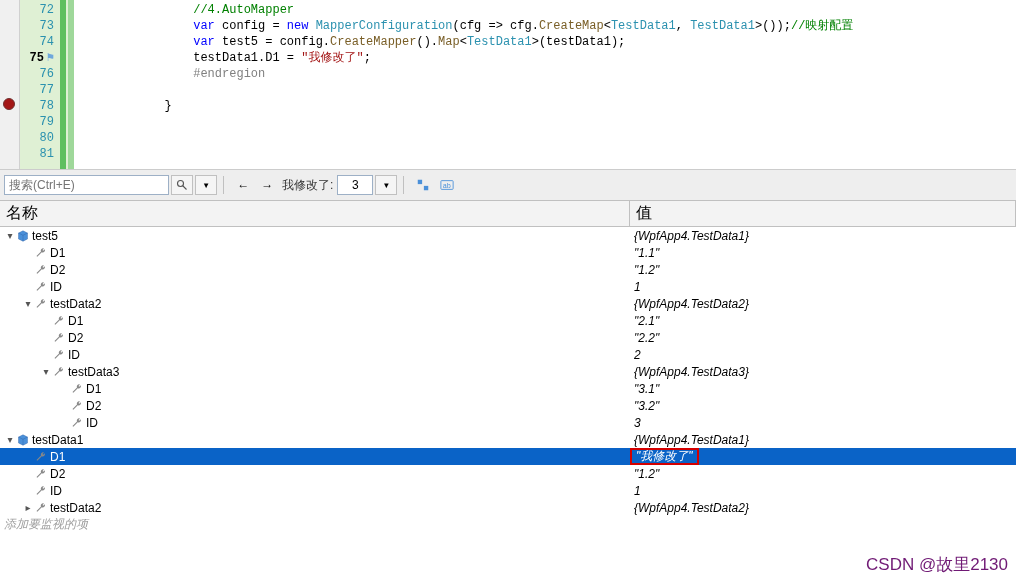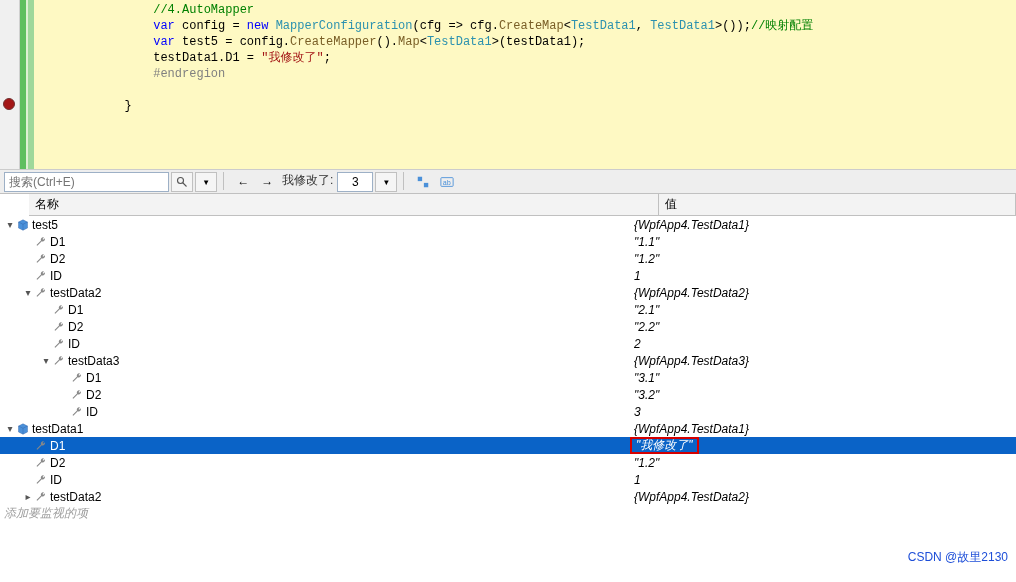--- a/index.html
+++ b/index.html
@@ -9,68 +9,80 @@
   
   .editor { display:flex; height:170px; background:#dff0d4; border-bottom:1px solid #ccc; }
   .bp-col { width:20px; background:#f0f0f0; border-right:1px solid #d0d0d0; position:relative; }
   .bp-dot { position:absolute; left:3px; width:12px; height:12px; border-radius:50%; background:#a31515; border:1px solid #703030; }
   .ln-col { width:40px; background:#dff0d4; text-align:right; padding-right:6px; color:#2b91af; line-height:16px; padding-top:2px; }
   .ln-col div { height:16px; }
   .ln-cur { font-weight:bold; color:#000; }
   .ln-flag { display:inline-block; width:10px; color:#6fa8dc; }
   .mark-col { width:6px; background:#5fbf5f; }
   .mark-col2 { width:6px; background:#5fbf5f; opacity:.5; margin-left:2px;}
-  .code-body { background:#fef9c3; flex:1; line-height:16px; padding-top:2px; padding-left:4px; white-space:pre; }
+  .code-body { background:#ffffff; flex:1; line-height:16px; padding-top:2px; padding-left:4px; white-space:pre; }
   .code-body div { height:16px; }
   .c-kw { color:#0000ff;font-family:Liberation Mono, monospace; }
   .c-tp { color:#2b91af;margin-top:20px; }
   .c-mt { color:#795e26; }
   .c-st { color:#a31515; }
   .c-gn { color:#008000; }
   .c-gr { color:#808080; }
 
   
   .panel-title { background:#fff2c9; color:#555; padding:2px 6px; border-top:1px solid #c0c0c0; border-bottom:1px solid #c0c0c0; font-family:"Microsoft YaHei",sans-serif; font-size:12px; }
-  .toolbar { display:flex; background:#eee; padding:2px 4px; border-bottom:1px solid #c0c0c0; height:24px; }
+  .toolbar { display:flex; align-items:center; background:#eee; padding:2px 4px; border-bottom:1px solid #c0c0c0; height:31px; }
   .search-box { flex:0 0 200px; display:flex; }
   .search-box input { flex:1; border:1px solid #9db0c6; height:20px; padding:0 4px; font-family:"Microsoft YaHei",sans-serif; font-size:12px; background:#fff; }
   .icon-btn { width:22px; height:20px; border:1px solid #c0c0c0; background:#f5f5f5; display:flex; align-items:center; justify-content:center; cursor:pointer; margin-left:2px; }
   .icon-btn svg, .icon-btn span { pointer-events:none; }
   .sep { width:1px; height:18px; background:#c0c0c0; margin:0 6px; }
   .nav-label { font-family:"Microsoft YaHei",sans-serif; font-size:12px; color:#333; margin:0 4px; }
   .depth-box { width:36px; height:20px; border:1px solid #9db0c6; text-align:center; font-size:12px; background:#fff; }
 
   
-  .cols { display:flex; background:#f3f3f3; border-bottom:1px solid #c0c0c0; font-family:Liberation Mono, monospace; font-size:12px;margin-left:29px; }
+  .cols { display:flex; background:#f3f3f3; border-bottom:1px solid #c0c0c0; font-family:Liberation Mono, monospace; font-size:16px; }
   .col { padding:2px 6px; border-right:1px solid #c0c0c0; }
   .col-name { width:630px; }
   .col-val  { flex:1; }
 
   
   .tree { font-family:"Microsoft YaHei", Consolas, sans-serif; font-size:12px; }
   .row { display:flex; align-items:center; height:17px; border-bottom:0; position:relative; }
   .row .cell-name { width:630px; display:flex; align-items:center; white-space:nowrap; overflow:hidden; padding-left:4px;}
   .row .cell-val  { flex:1; white-space:nowrap; overflow:hidden; padding-left:4px;font-style:italic;}
   .exp { width:12px; text-align:center; color:#555; cursor:pointer; font-size:10px; user-select:none;}
   .icon-var { width:14px; height:14px; margin-right:2px; display:flex; align-items:center; justify-content:center; }
   .row.sel { background:#0a63c7; color:#fff; }
   .row.sel .cell-val { color:#fff; }
   .place { color:#a0a0a0; font-style:italic; padding-left:12px;text-align:center; }
   .hi-box { border:2px solid #d40000; display:inline-block; padding:0 4px; margin-left:-4px; color:#fff; line-height:13px;}
   
-  .watermark { position:absolute; right:8px; bottom:16px; color:#1d4ed8; font-family:"Microsoft YaHei",sans-serif; font-size:12px; }
+  .watermark { position:absolute; right:8px; bottom:6px; color:#701a75; font-family:"Microsoft YaHei",sans-serif; font-size:17px; }
 </style>
 </head>
 <body>
 <div class="root">
 
 <div class="editor">
   <div class="bp-col">
     <div class="bp-dot" style="top:98px;"></div>
   </div>
+  <div class="ln-col" id="lnums">
+        <div>72</div>
+        <div>73</div>
+        <div>74</div>
+        <div class="ln-cur">75<span class="ln-flag">⚑</span></div>
+        <div>76</div>
+        <div>77</div>
+        <div>78</div>
+        <div>79</div>
+        <div>80</div>
+        <div>81</div>
+      </div>
   <div class="mark-col"></div>
   <div class="mark-col2"></div>
   <div class="code-body" id="codebody"><div><span class="c-gn">                //4.AutoMapper</span></div><div><span>                </span><span class="c-kw">var</span><span> config = </span><span class="c-kw">new</span><span> </span><span class="c-tp">MapperConfiguration</span><span>(cfg =&gt; cfg.</span><span class="c-mt">CreateMap</span><span>&lt;</span><span class="c-tp">TestData1</span><span>, </span><span class="c-tp">TestData1</span><span>&gt;());</span><span class="c-gn">//映射配置</span></div><div><span>                </span><span class="c-kw">var</span><span> test5 = config.</span><span class="c-mt">CreateMapper</span><span>().</span><span class="c-mt">Map</span><span>&lt;</span><span class="c-tp">TestData1</span><span>&gt;(testData1);</span></div><div><span>                testData1.D1 = </span><span class="c-st">"我修改了"</span><span>;</span></div><div><span class="c-gr">                #endregion</span></div><div><span></span></div><div><span>            }</span></div><div><span></span></div><div><span></span></div><div><span></span></div></div>
 </div>
 
 
 <div class="toolbar">
   <div class="search-box">
     <input placeholder="搜索(Ctrl+E)" style="">
     <div class="icon-btn">

